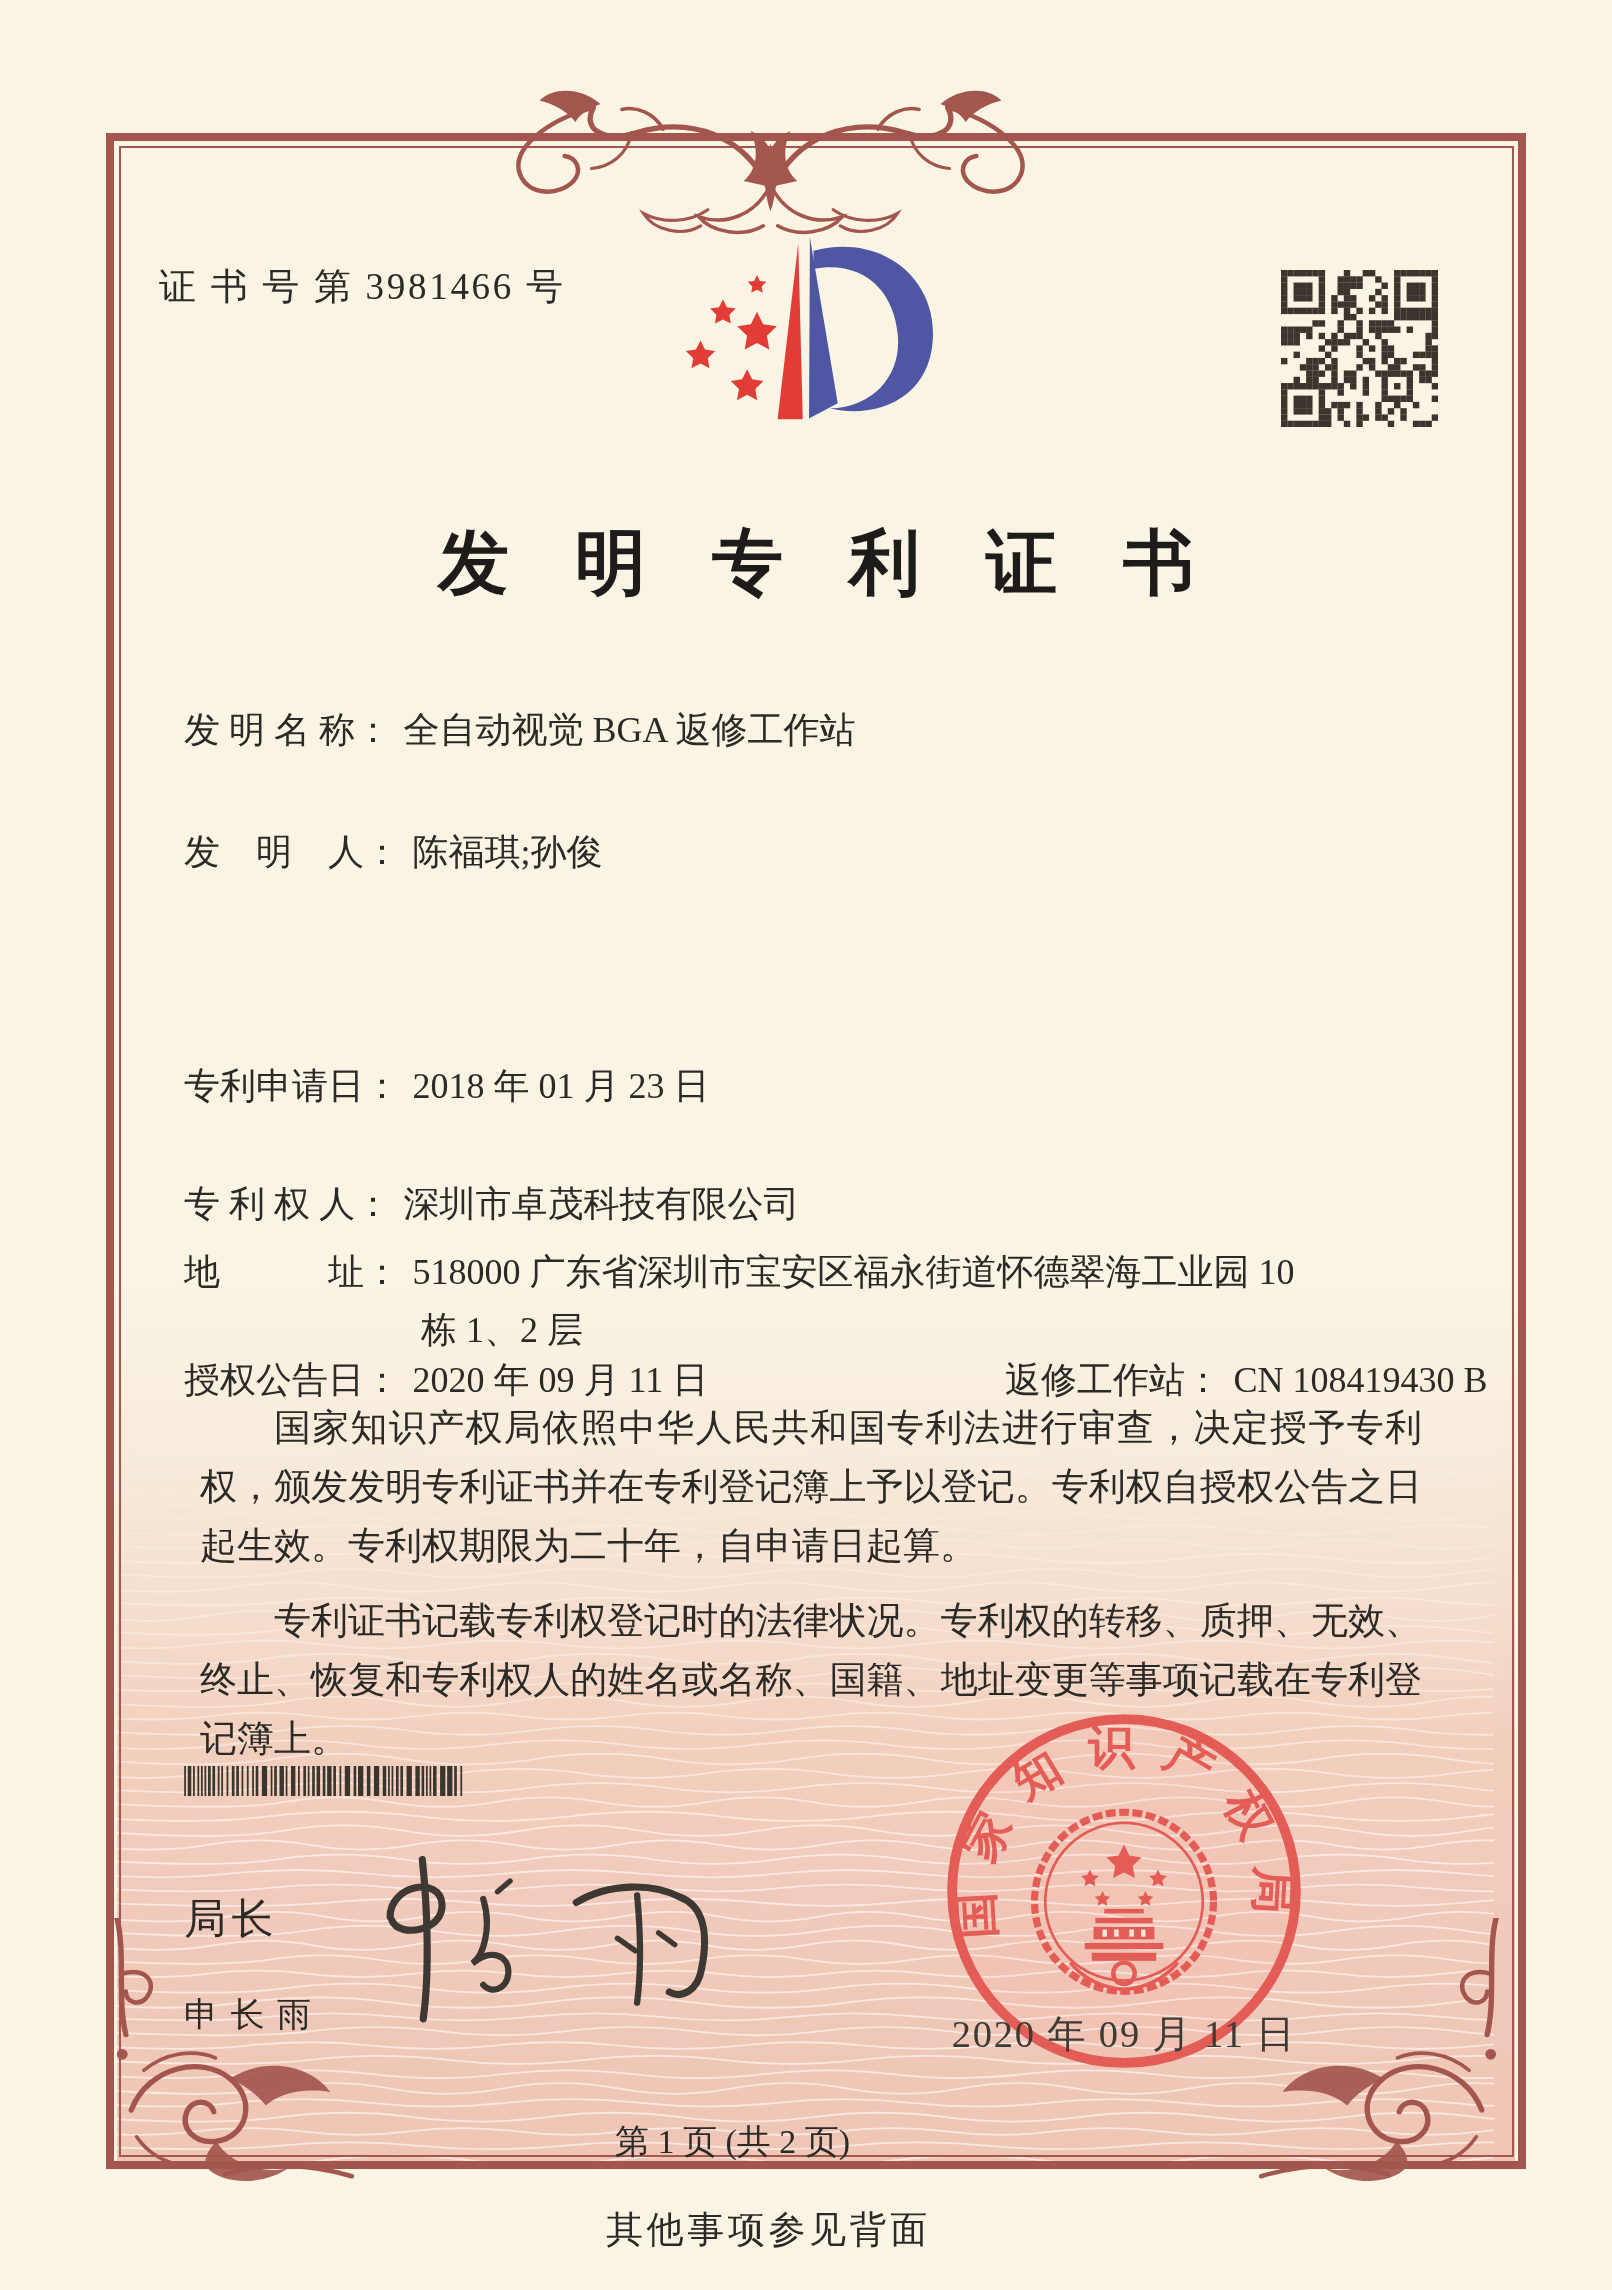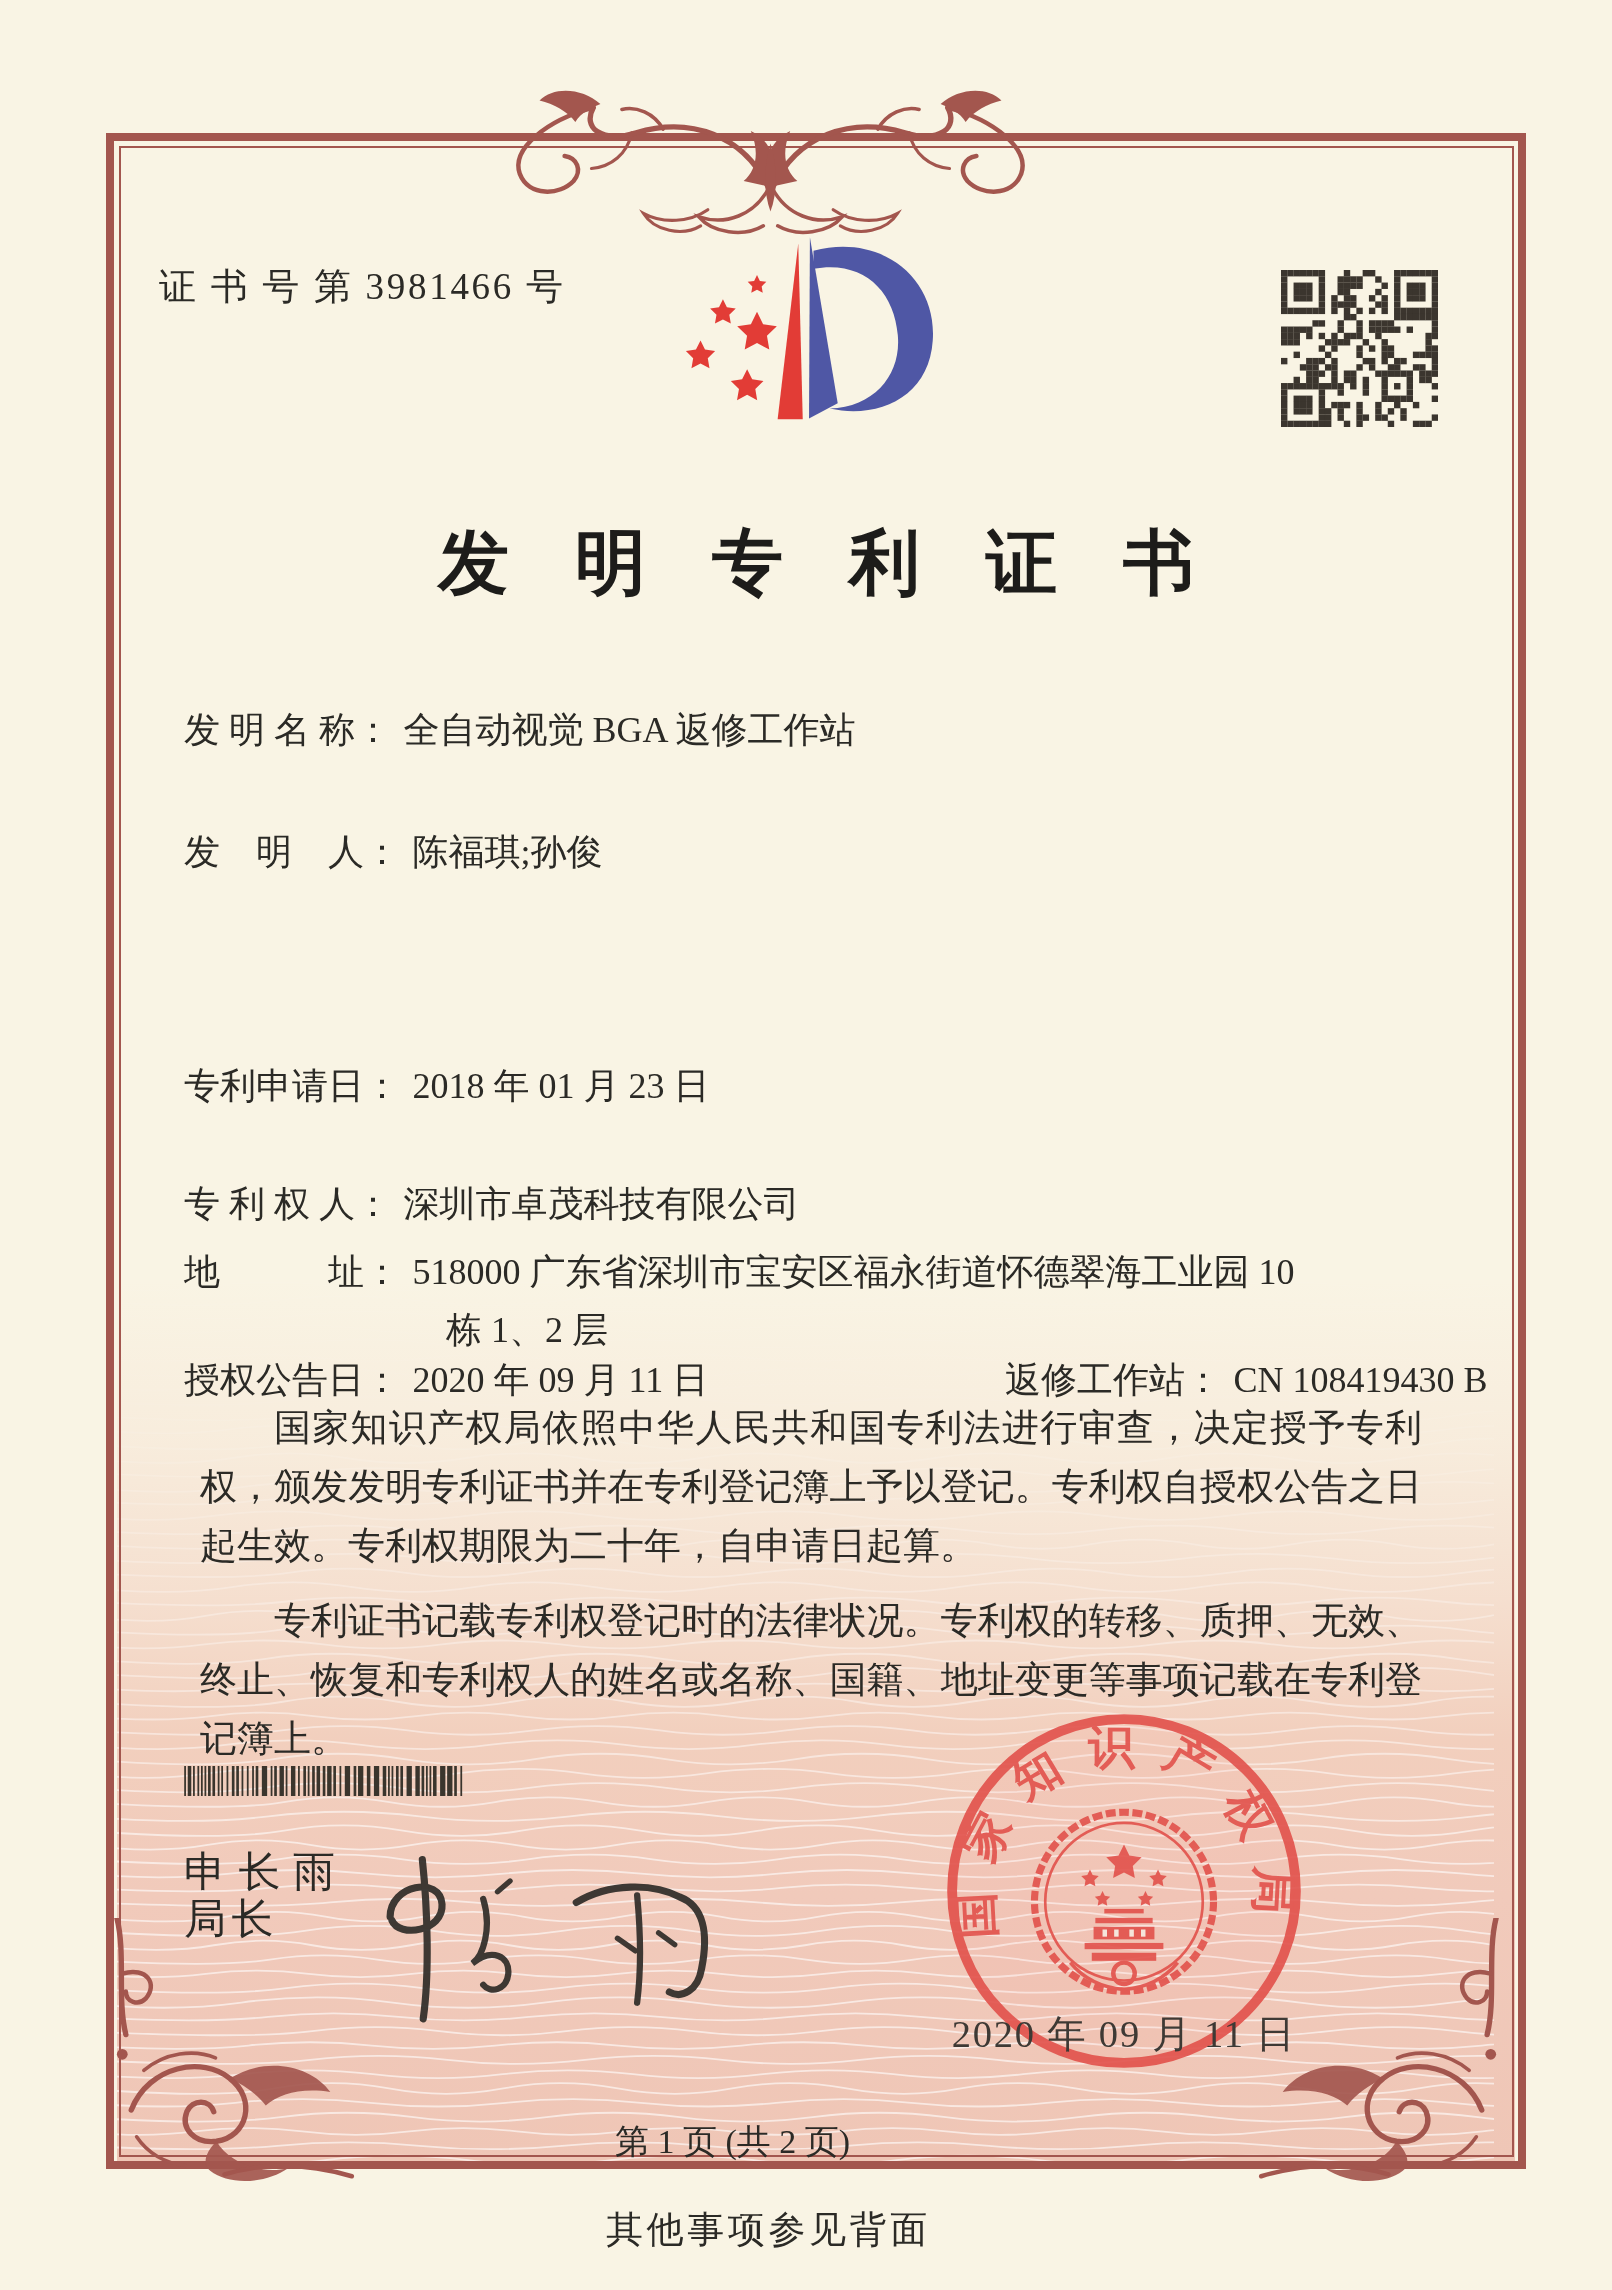--- a/index.html
+++ b/index.html
@@ -37,30 +37,30 @@
   .cert-number{position:absolute;left:159px;top:262px;font-size:37px;letter-spacing:2.7px;}
   .logo{position:absolute;left:679px;top:231px;width:269px;height:244px;}
   .qr{position:absolute;left:1281px;top:270px;width:157px;height:157px;}
 
   .title{position:absolute;left:0;right:0;top:516px;text-align:center;
     font-size:71px;font-weight:bold;letter-spacing:66px;text-indent:66px;color:#1d1c1a;}
 
   .row{position:absolute;left:184px;width:1254px;font-size:36px;white-space:nowrap;}
   .row .lbl{display:inline-block;}
   .row .val{display:inline-block;margin-left:12.5px;}
-  .addr-line2{position:absolute;left:446px;font-size:36px;}
+  .addr-line2{position:absolute;left:421px;font-size:36px;}
   .row-right{position:absolute;left:821px;top:0;}
 
   .body-text{position:absolute;left:184px;top:1382px;width:1254px;
     font-size:37px;line-height:59px;text-align:justify;}
   .body-text p{margin:16px;text-indent:2em;}
 
   .barcode{position:absolute;left:182px;top:1766px;}
   .sig-title{position:absolute;left:184px;top:1891px;font-size:42px;letter-spacing:5.4px;}
-  .sig-name{position:absolute;left:184px;top:1844px;font-size:42px;letter-spacing:12.5px;text-align:right;}
+  .sig-name{position:absolute;left:184px;top:1992px;font-size:34px;letter-spacing:12.5px;text-align:right;}
   .signature{position:absolute;left:347px;top:1847px;z-index:6;}
   .seal{position:absolute;left:936px;top:1703px;z-index:6;}
 
   .page-info{position:absolute;left:615px;top:2119px;font-size:34px;}
   .back-note{position:absolute;left:606px;top:2205px;font-size:37px;letter-spacing:3.6px;}
 </style>
 </head>
 <body>
 
 <div class="paper">

